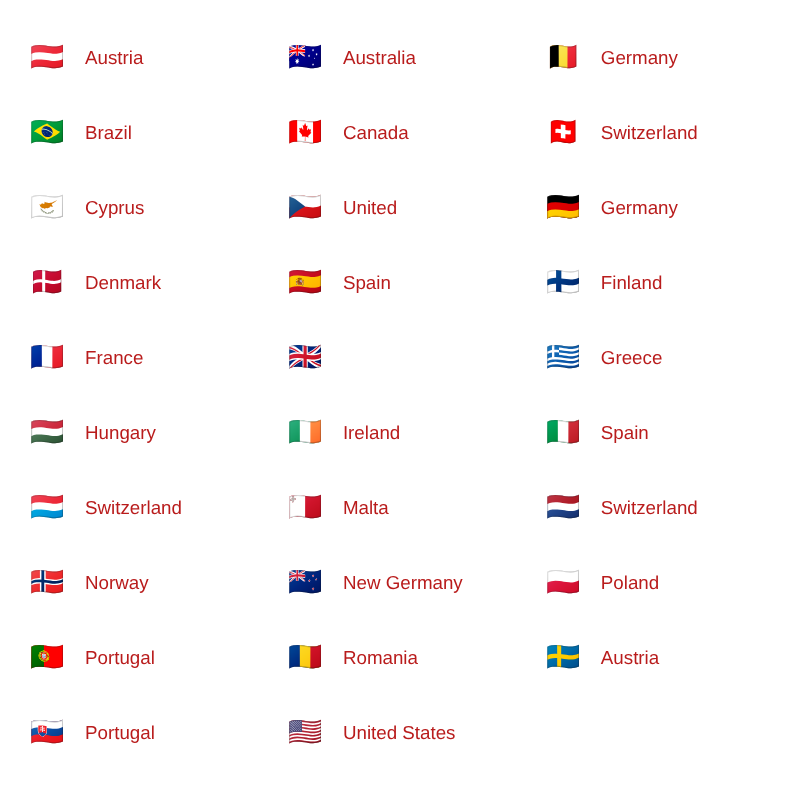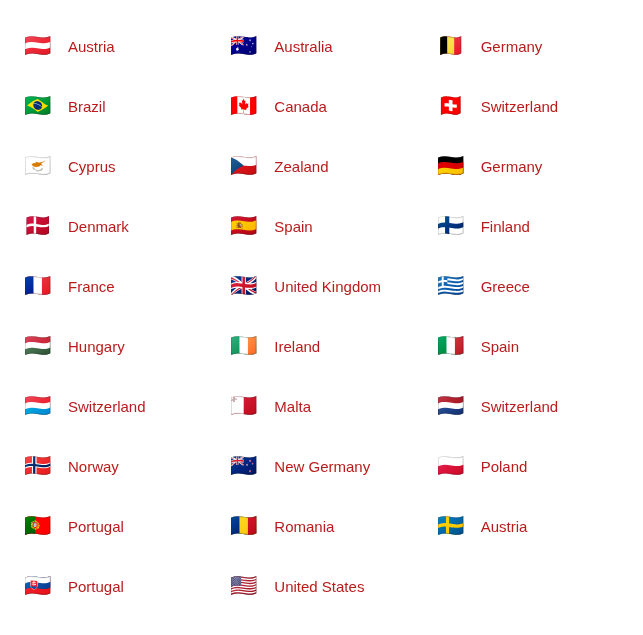--- a/index.html
+++ b/index.html
@@ -67,21 +67,21 @@
     <div class="country-item">
       <div class="flag">🇨🇭</div>
       <span class="country-name">Switzerland</span>
     </div>
     <div class="country-item">
       <div class="flag">🇨🇾</div>
       <span class="country-name">Cyprus</span>
     </div>
     <div class="country-item">
       <div class="flag">🇨🇿</div>
-      <span class="country-name">Zealand</span>
+      <span class="country-name">United</span>
     </div>
     <div class="country-item">
       <div class="flag">🇩🇪</div>
       <span class="country-name">Germany</span>
     </div>
     <div class="country-item">
       <div class="flag">🇩🇰</div>
       <span class="country-name">Denmark</span>
     </div>
     <div class="country-item">
@@ -91,21 +91,20 @@
     <div class="country-item">
       <div class="flag">🇫🇮</div>
       <span class="country-name">Finland</span>
     </div>
     <div class="country-item">
       <div class="flag">🇫🇷</div>
       <span class="country-name">France</span>
     </div>
     <div class="country-item">
       <div class="flag">🇬🇧</div>
-      <span class="country-name">United Kingdom</span>
     </div>
     <div class="country-item">
       <div class="flag">🇬🇷</div>
       <span class="country-name">Greece</span>
     </div>
     <div class="country-item">
       <div class="flag">🇭🇺</div>
       <span class="country-name">Hungary</span>
     </div>
     <div class="country-item">

